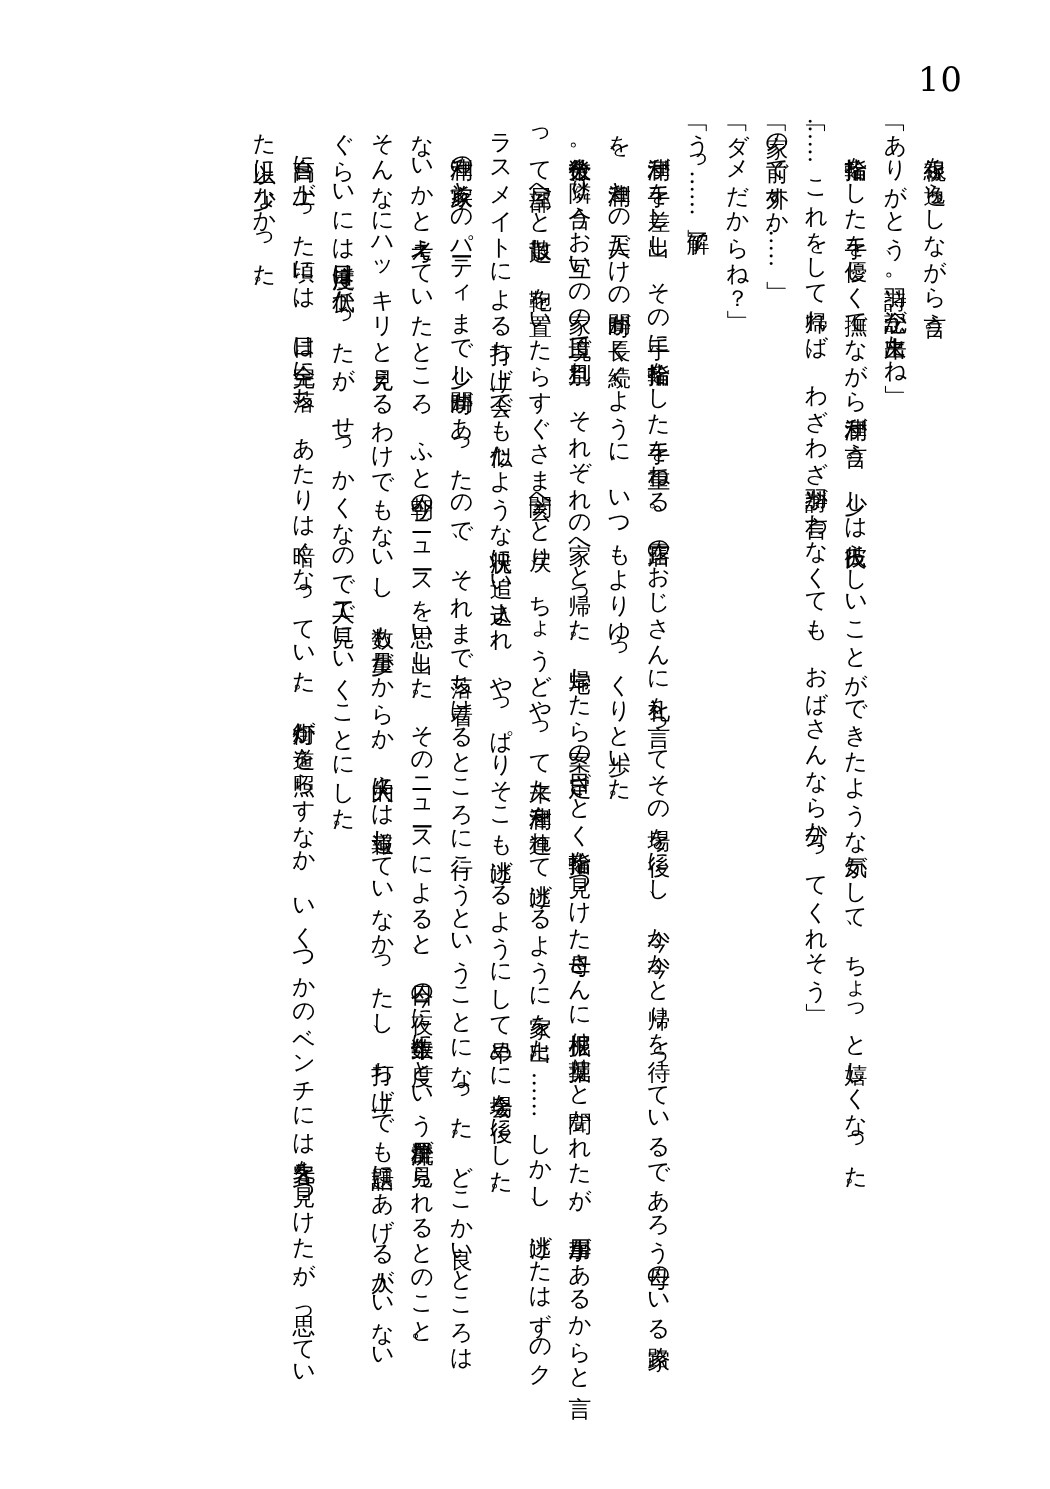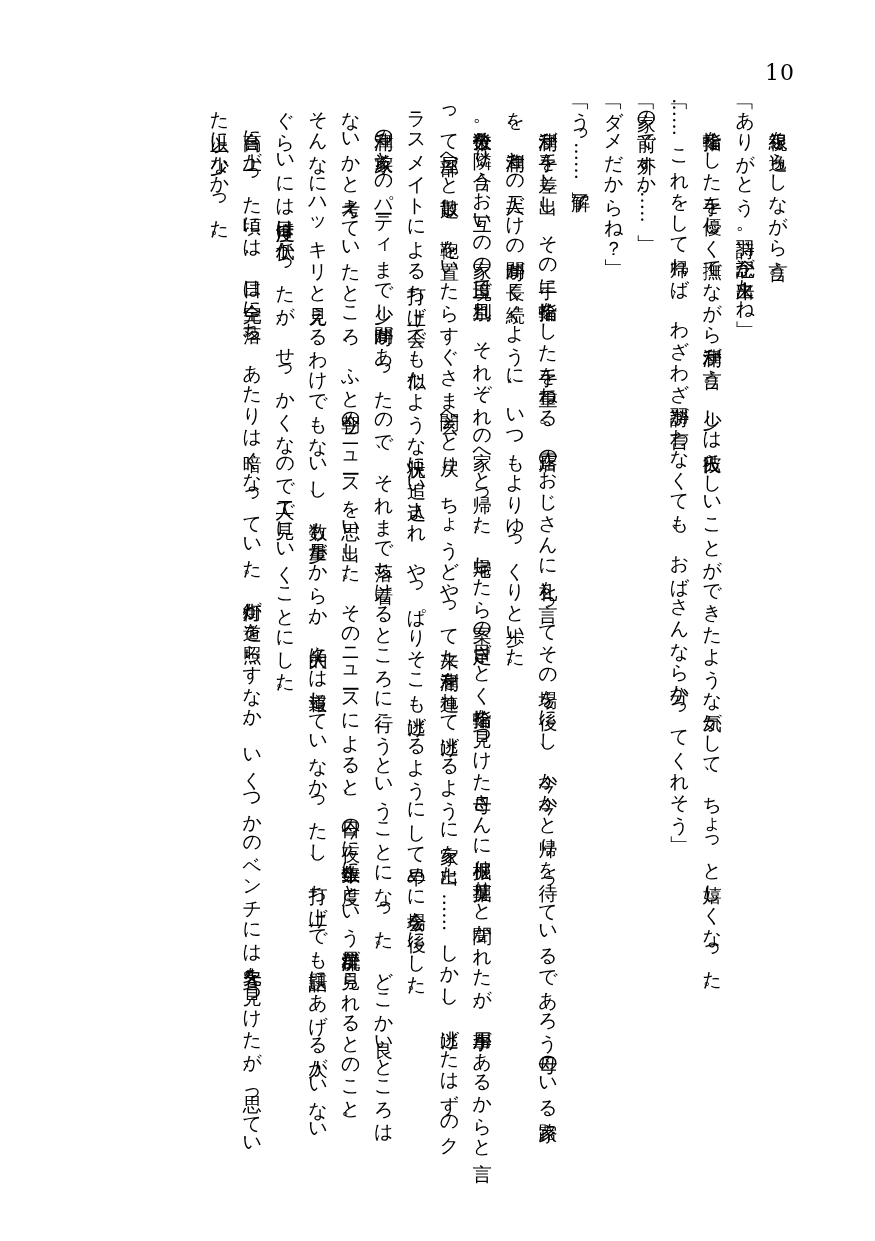--- a/index.html
+++ b/index.html
@@ -14,23 +14,23 @@
     overflow: hidden;
     font-family: "DejaVu Serif", "Liberation Serif", serif;
   }
   .page {
     position: absolute;
     inset: 0;
     background: #ffffff;
   }
   .page-number {
     position: absolute;
-    top: 60px;
+    top: 50px;
     left: 765px;
-    font-size: 22px;
+    font-size: 28px;
     color: #000000;
     letter-spacing: 1px;
     font-family: "DejaVu Serif", "Liberation Serif", serif;
   }
   .text-block {
     position: absolute;
     top: 98px;
     right: 80px;
     height: 1050px;
     writing-mode: vertical-rl;

